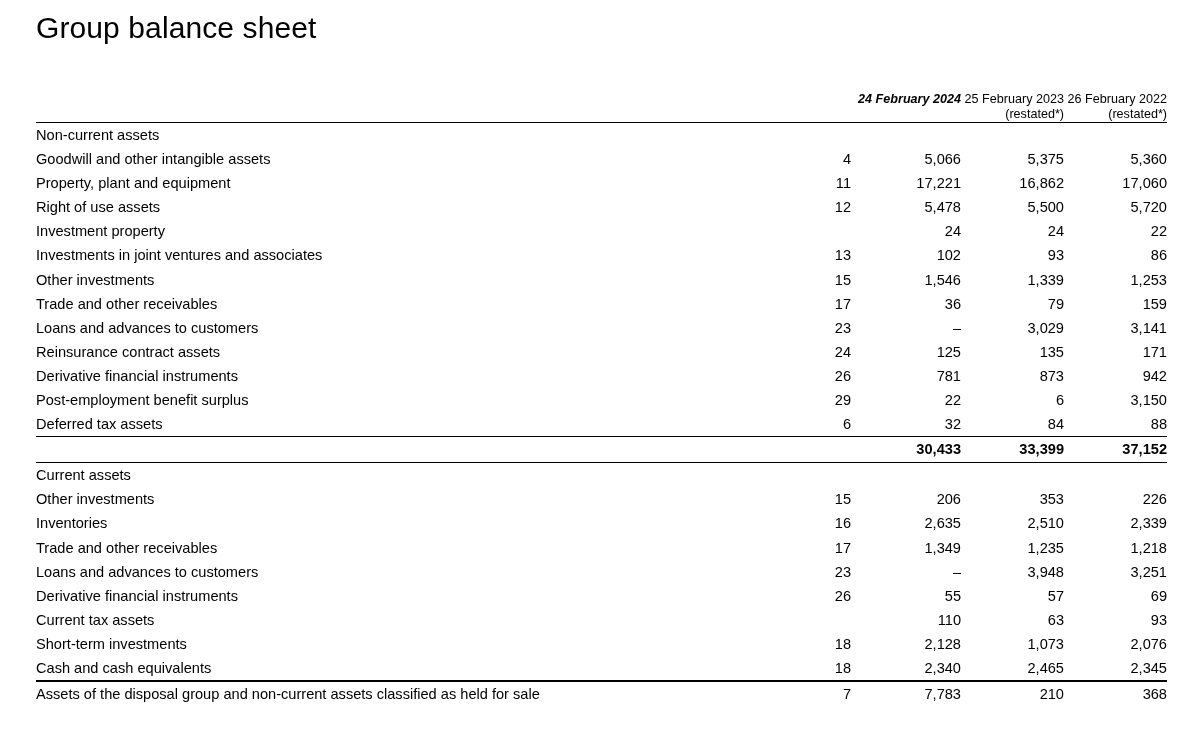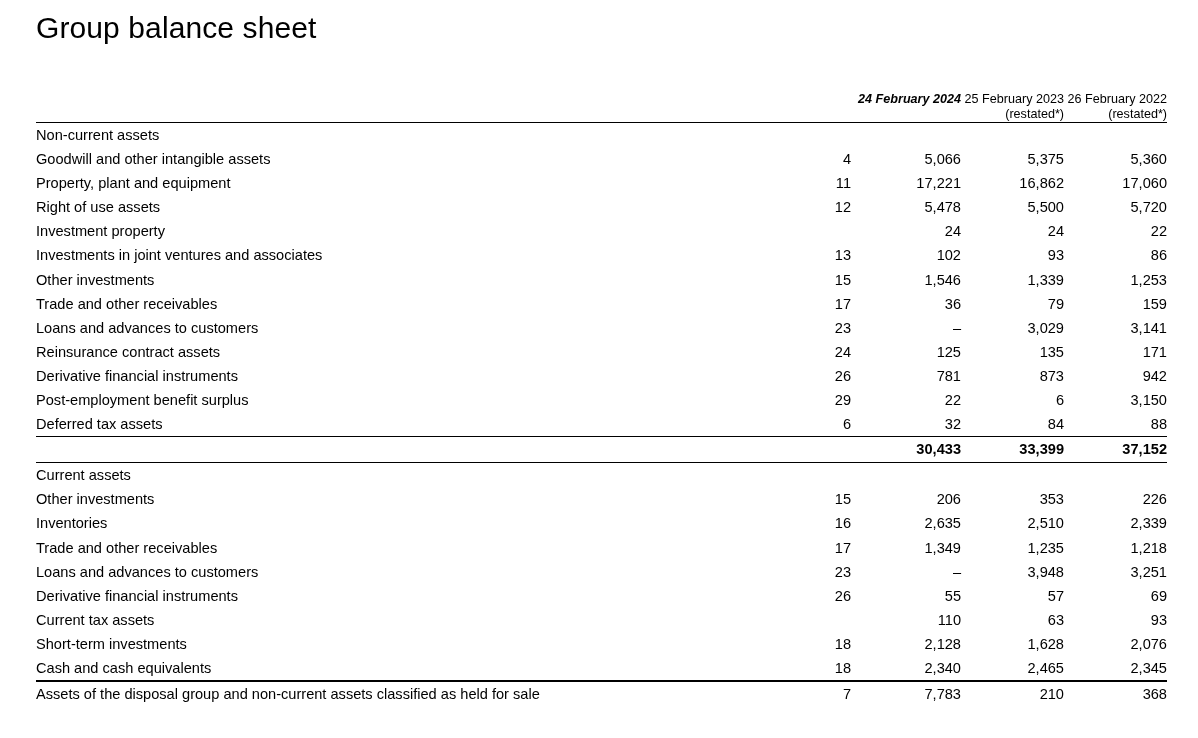--- a/index.html
+++ b/index.html
@@ -305,21 +305,21 @@
           <td class="label">Current tax assets</td>
           <td class="notes"></td>
           <td class="num">110</td>
           <td class="num">63</td>
           <td class="num">93</td>
         </tr>
         <tr class="data-row">
           <td class="label">Short-term investments</td>
           <td class="notes">18</td>
           <td class="num">2,128</td>
-          <td class="num">1,628</td>
+          <td class="num">1,073</td>
           <td class="num">2,076</td>
         </tr>
         <tr class="data-row">
           <td class="label">Cash and cash equivalents</td>
           <td class="notes">18</td>
           <td class="num">2,340</td>
           <td class="num">2,465</td>
           <td class="num">2,345</td>
         </tr>
 

